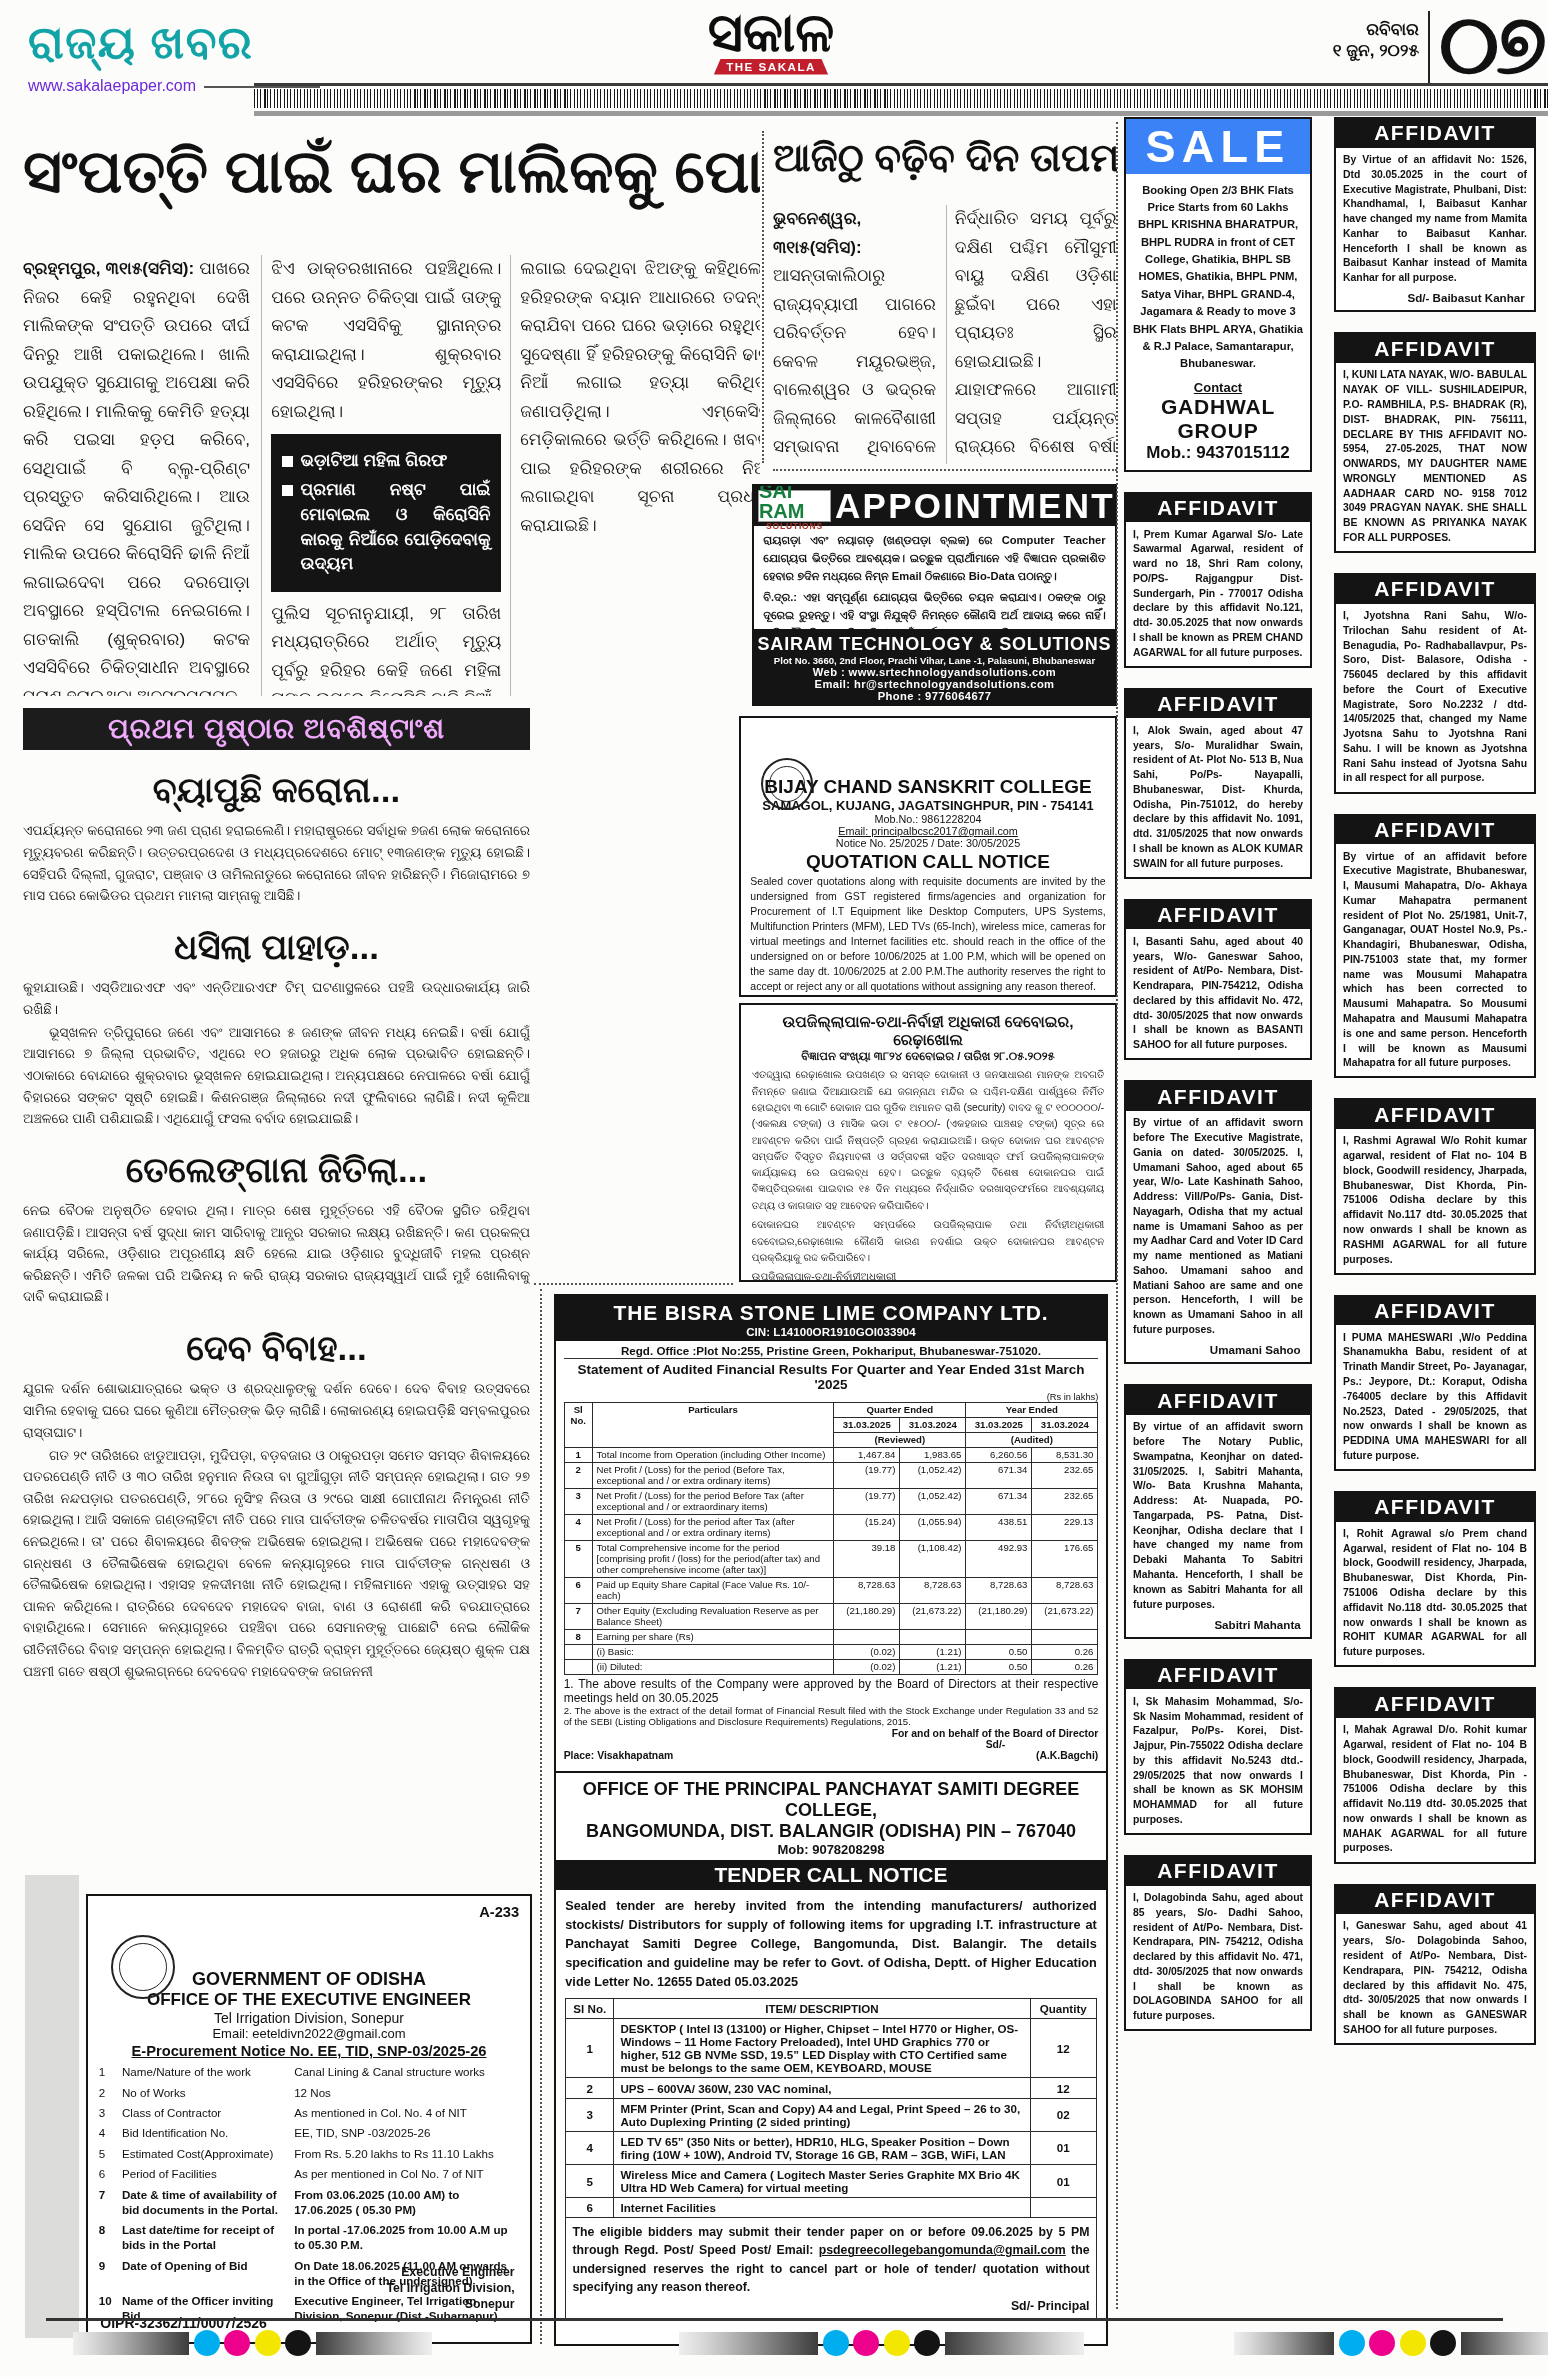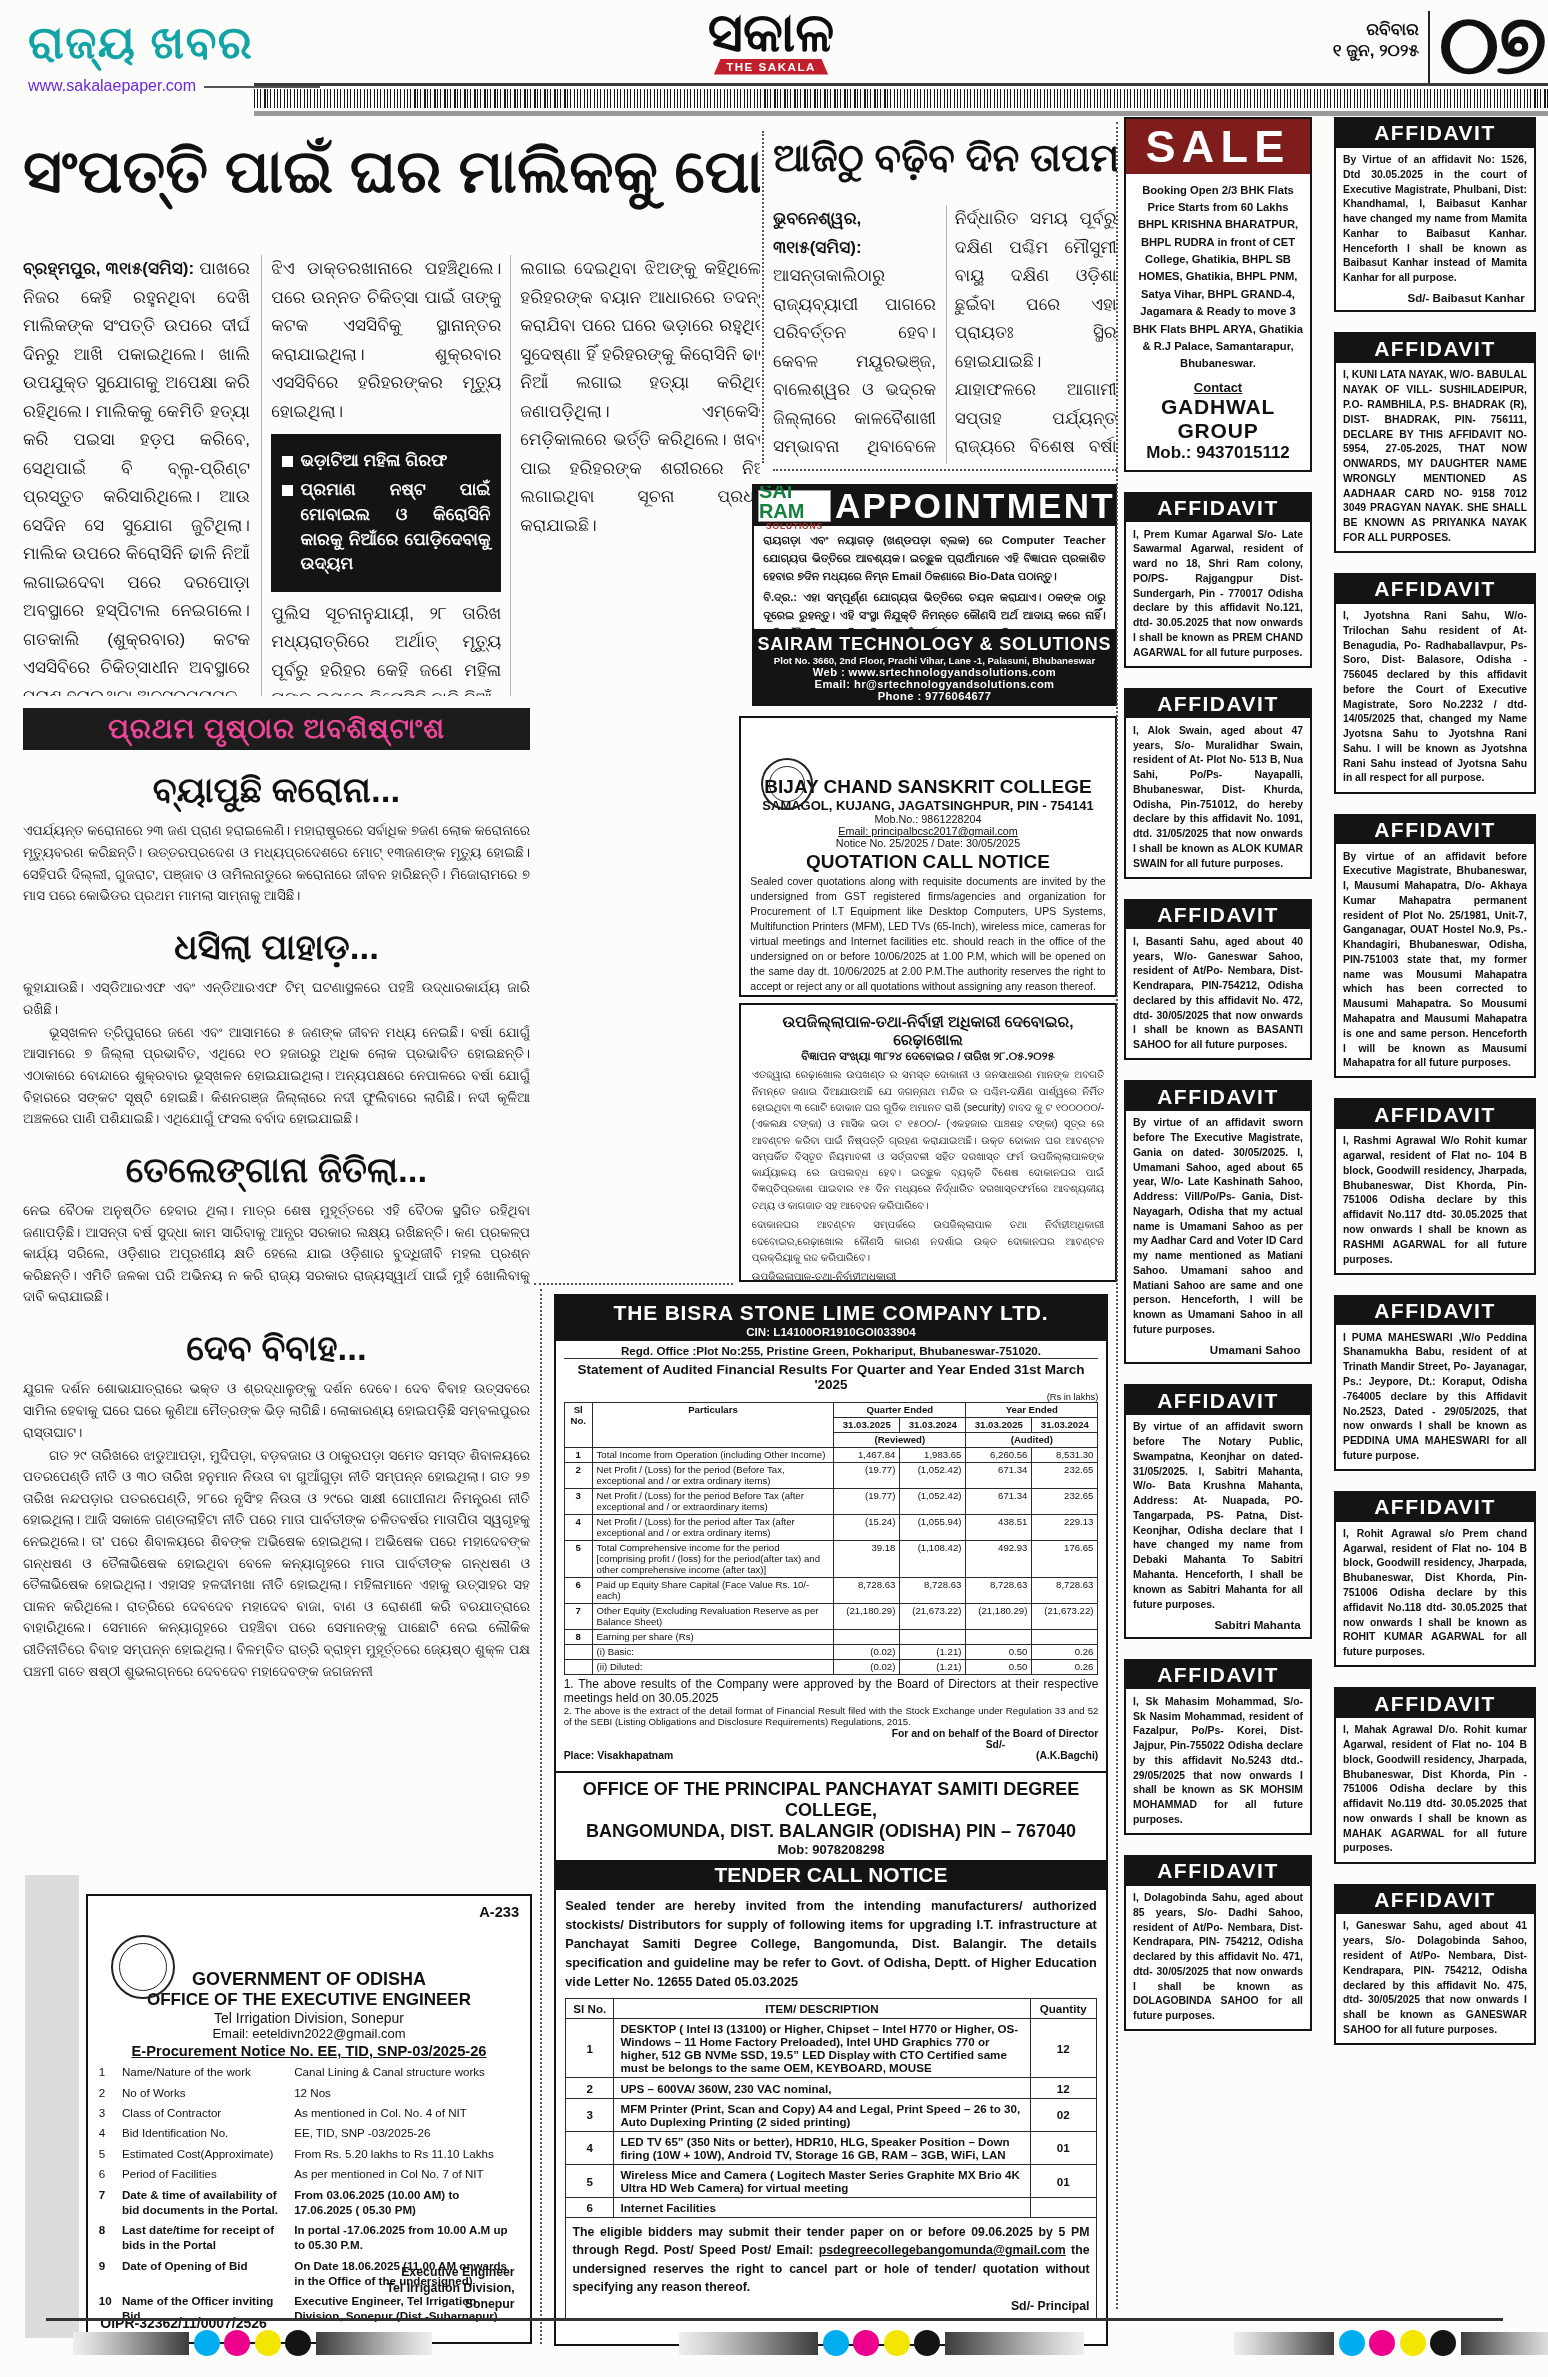--- a/index.html
+++ b/index.html
@@ -28,21 +28,21 @@
   .headline1{font-size:60px;font-weight:bold;line-height:1.05;white-space:nowrap;}
   .headline2{font-size:39px;font-weight:bold;line-height:1.1;white-space:nowrap;}
   .story-body{font-size:17px;line-height:28.5px;}
   .story-col{position:absolute;top:0;bottom:0;}
   .rule-l{border-left:0.8px solid #b5b5b5;}
   .hl-box{background:#141414;color:#fff;padding:10.8px 10.8px;margin:7.7px 0;}
   .hl-box .it{display:flex;gap:7.7px;font-size:17px;font-weight:bold;line-height:1.45;margin:4.6px 0;}
   .hl-box .sq{flex:0 0 auto;width:10.8px;height:10.8px;background:#fff;margin-top:7px;}
 
   
-  .rem-banner{background:#1c1c1c;color:#ec4899;font-size:28px;font-weight:bold;text-align:center;
+  .rem-banner{background:#1c1c1c;color:#f0abfc;font-size:28px;font-weight:bold;text-align:center;
       padding:4.6px 0;letter-spacing:0.8px;}
   .rem-title{font-size:35px;font-weight:bold;text-align:center;margin:20px 0 9.3px;}
   .rem-body{font-size:13.5px;line-height:21.6px;}
   .rem-body p{margin:0 0 1.5px;text-indent:26px;}
   .rem-body p.noind{text-indent:0;}
 
   
   .adbox{border:2.3px solid #141414;background:#fff;box-sizing:border-box;}
   .blackbar{background:#141414;color:#fff;font-weight:bold;text-align:center;}
 
@@ -78,21 +78,21 @@
   .gov-row .n{flex:0 0 17px;}
   .gov-row .lab{flex:0 0 166px;}
   .gov-row .val{flex:1;}
 
   
   .rail-col{display:flex;flex-direction:column;gap:20px;}
   .aff-box{border:2.3px solid #141414;background:#fff;}
   .aff-head{background:#141414;color:#fff;text-align:center;font-size:21px;font-weight:bold;letter-spacing:1.5px;padding:2.3px 0;}
   .aff-body{padding:5.4px 7px;font-size:10.4px;font-weight:bold;line-height:1.42;text-align:justify;}
   .aff-sign{padding:0 9.3px 6.2px;font-size:11.6px;font-weight:bold;text-align:right;}
-  .sale-head{background:#7f1d1d;color:#fff;font-size:45px;font-weight:bold;text-align:center;letter-spacing:6.2px;padding:1.5px 0;}
+  .sale-head{background:#3b82f6;color:#fff;font-size:45px;font-weight:bold;text-align:center;letter-spacing:6.2px;padding:1.5px 0;}
   .sale-body{font-size:11.2px;font-weight:bold;text-align:center;line-height:1.55;padding:7.7px 6.2px 3.1px;}
   .sale-contact{font-size:13px;font-weight:bold;text-align:center;text-decoration:underline;margin-top:4.6px;}
   .sale-group{font-size:21px;font-weight:bold;text-align:center;letter-spacing:0.8px;}
   .sale-mob{font-size:17px;font-weight:bold;text-align:center;padding-bottom:6.2px;}
 
   
   .vdot{border-left:2.3px dotted #555;}
   .hdot{border-top:2.3px dotted #555;}
   .gray-strip{background:#dcdcda;}
   .bottom-rule{border-top:3.1px solid #333;}

